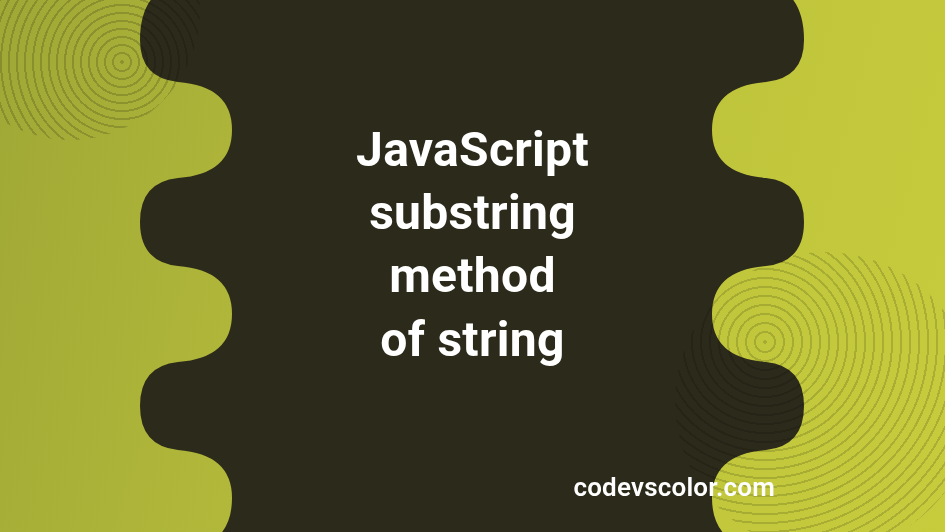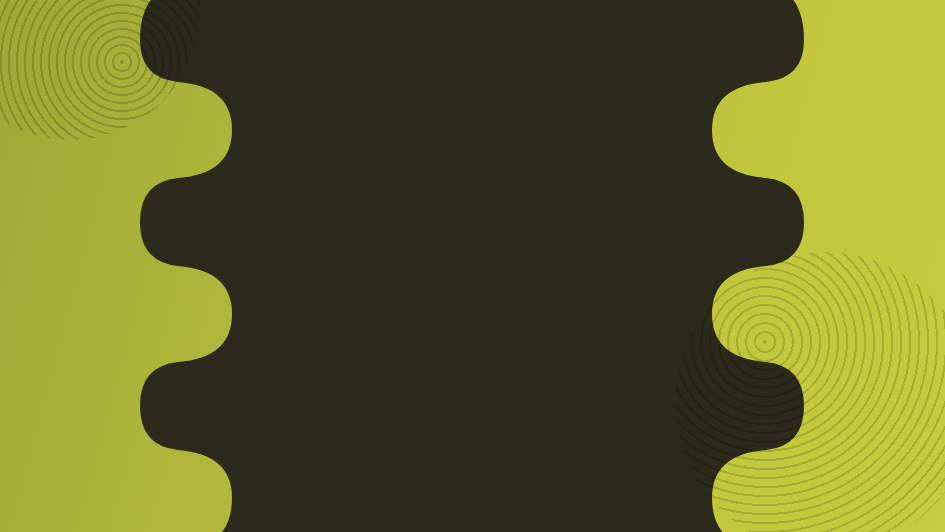--- a/index.html
+++ b/index.html
@@ -100,14 +100,19 @@
       Q 712 86 766 82
       Q 804 78 804 40
       Q 804 -20 744 -20
       Z
     "></path>
   </svg>
 
   <div class="halftone-a"></div>
   <div class="halftone-b"></div>
 
+  <div class="headline">JavaScript
+substring
+method
+of string</div>
 
+  <div class="watermark">codevscolor.com</div>
 </div>
 
 </body></html>

